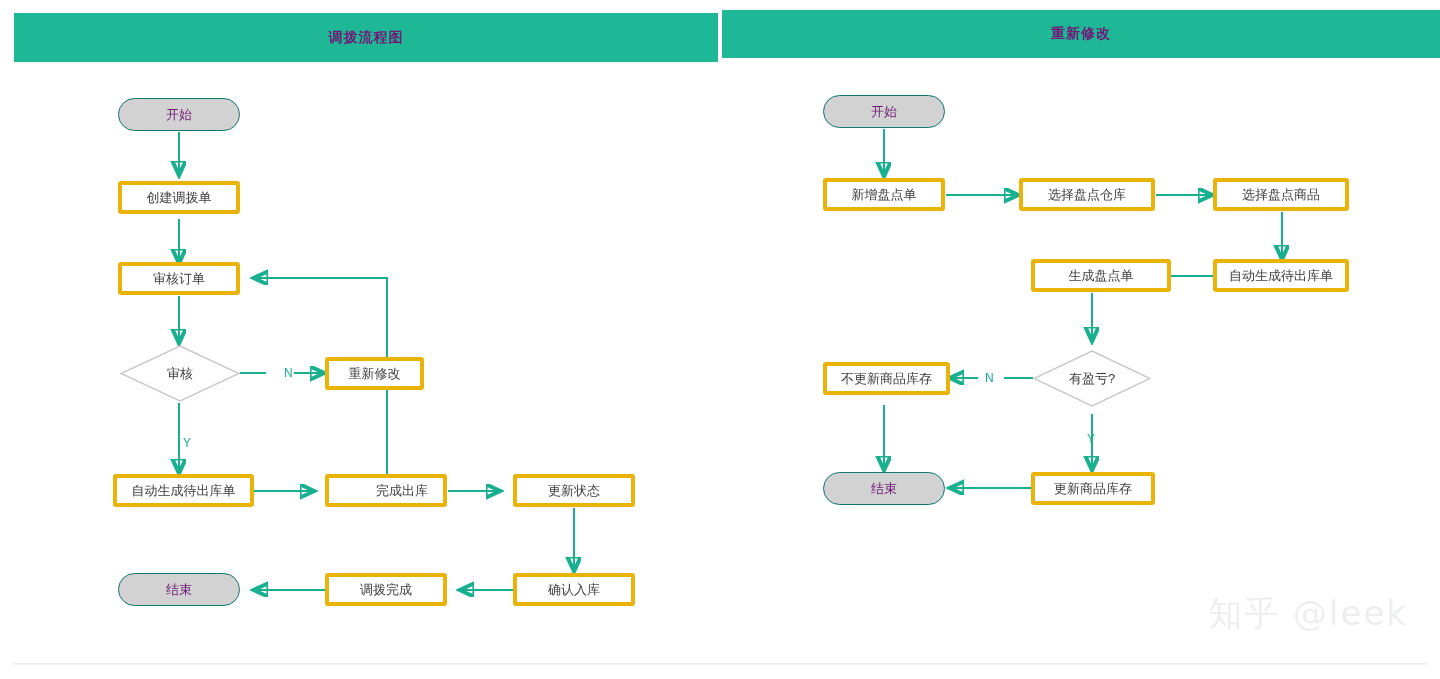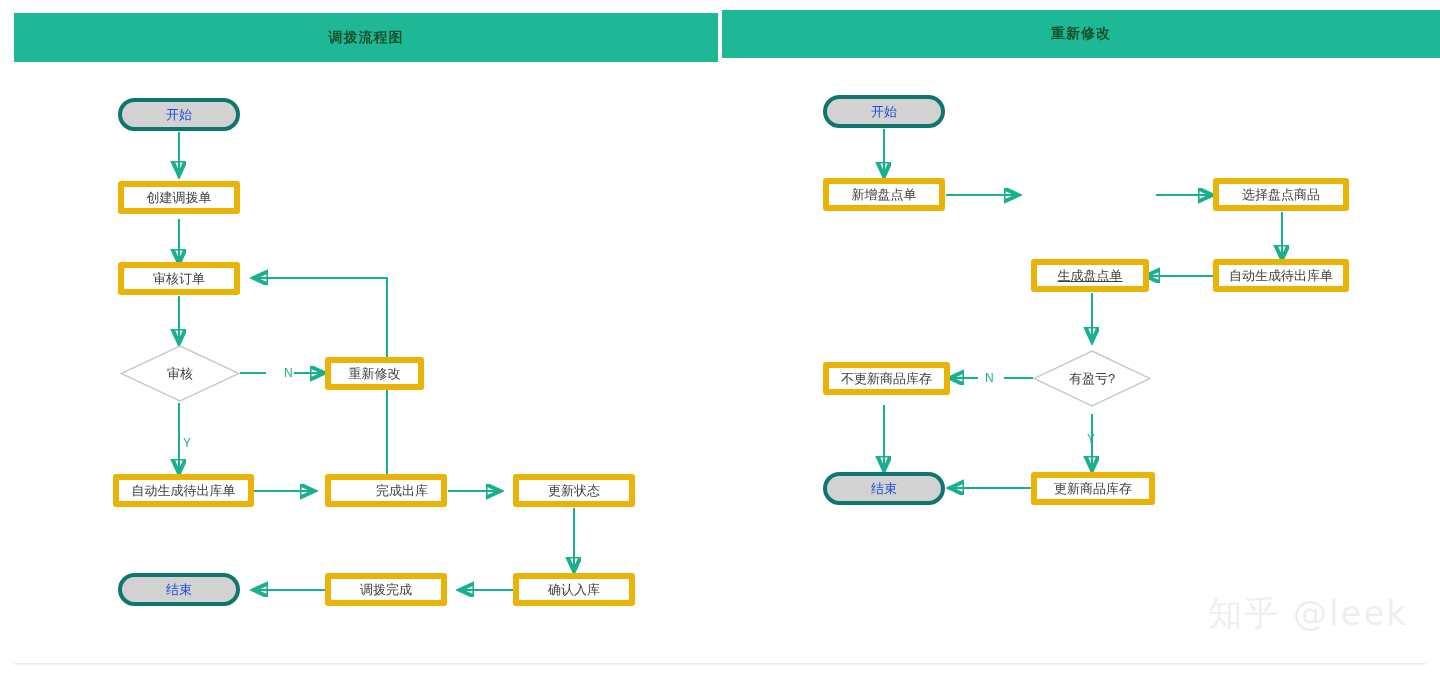--- a/index.html
+++ b/index.html
@@ -14,52 +14,52 @@
   .stage{position:absolute;inset:0;}
 
   
   .panel{position:absolute;background:#ffffff;}
   #panel-left{left:14px;top:13px;width:704px;height:650px;}
   #panel-right{left:722px;top:10px;width:718px;height:653px;}
 
   .panel-header{
     position:absolute;left:0;top:0;width:100%;
     background:#1fb896;
-    color:#14532d;
+    color:#701a75;
     display:flex;align-items:center;justify-content:center;
     font-size:14px;font-weight:bold;letter-spacing:1px;
   }
   #panel-left .panel-header{height:49px;}
   #panel-right .panel-header{height:48px;}
 
   .canvas{position:absolute;left:0;top:0;width:100%;height:100%;}
 
   
   .node{
     position:absolute;
     box-sizing:border-box;
     display:flex;align-items:center;justify-content:center;
     font-size:13px;
     color:#3d3d3d;
     white-space:nowrap;
     line-height:1;
   }
   .node.process{
     background:#ffffff;
-    border:6px solid #eab308;
+    border:4px solid #eab308;
     border-radius:3px;
     height:33px;
     text-align:right;
   }
   .node.terminal{
     background:#d2d2d2;
-    border:4px solid #0f766e;
+    border:1px solid #0f766e;
     border-radius:18px;
     height:33px;
-    color:#1d4ed8;
+    color:#701a75;
   }
   .node.decision{
     background:transparent;
     border:none;
     color:#3d3d3d;
   }
   .decision-shape{
     position:absolute;left:0;top:0;width:100%;height:100%;
   }
   .decision-label{position:relative;z-index:2;font-size:13px;}
@@ -231,30 +231,33 @@
     <div class="canvas">
 
       <div class="node terminal" style="left:101px;top:85px;width:122px;">
         <span>开始</span>
       </div>
 
       <div class="node process" style="left:101px;top:168px;width:122px;">
         <span>新增盘点单</span>
       </div>
 
+      <div class="node process" style="left:297px;top:168px;width:136px;">
+        <span>选择盘点仓库</span>
+      </div>
 
       <div class="node process" style="left:491px;top:168px;width:136px;">
         <span>选择盘点商品</span>
       </div>
 
       <div class="node process" style="left:491px;top:249px;width:136px;">
         <span>自动生成待出库单</span>
       </div>
 
-      <div class="node process" style="left:309px;top:249px;width:118px;text-decoration:underline;">
+      <div class="node process" style="left:309px;top:249px;width:140px;">
         <span>生成盘点单</span>
       </div>
 
       <div class="node decision" style="left:311px;top:340px;width:118px;height:57px;">
         <svg class="decision-shape" viewBox="0 0 118 57" preserveAspectRatio="none">
           <polygon points="59,1 117,28.5 59,56 1,28.5" fill="#ffffff" stroke="#c9c9c9" stroke-width="1.4"></polygon>
         </svg>
         <span class="decision-label">有盈亏?</span>
       </div>
 

